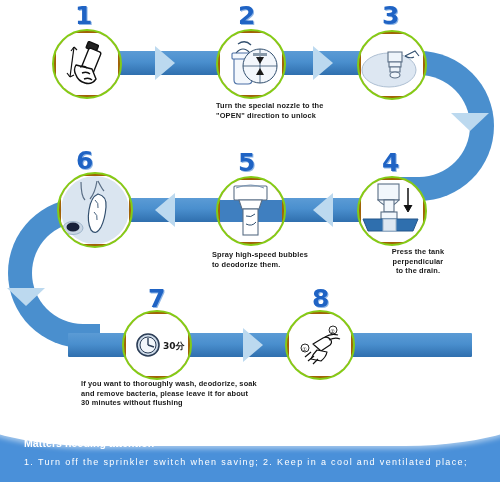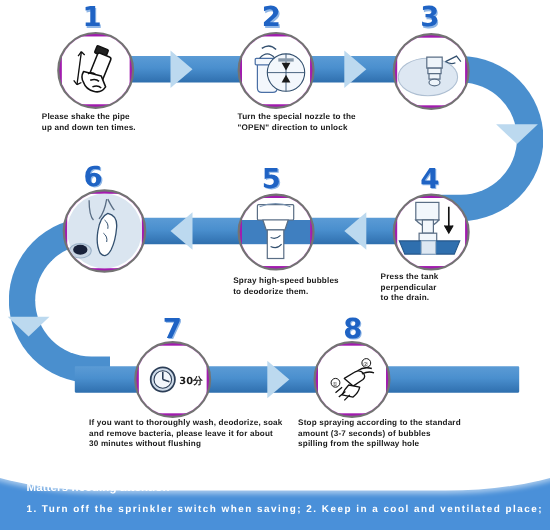--- a/index.html
+++ b/index.html
@@ -12,39 +12,39 @@
   .pipe-h{height:24px;border-radius:1px;}
   .curve{position:absolute;border-style:solid;border-color:#4a8fce;background:transparent;}
 
   
   .chev{position:absolute;width:0;height:0;}
   .chev-r{border-top:17px solid transparent;border-bottom:17px solid transparent;border-left:20px solid #bcd9ef;}
   .chev-l{border-top:17px solid transparent;border-bottom:17px solid transparent;border-right:20px solid #bcd9ef;}
   .chev-d{border-left:19px solid transparent;border-right:19px solid transparent;border-top:18px solid #bcd9ef;}
 
   
-  .node{position:absolute;border-radius:50%;border:2px solid #737373;
-        background:#a21caf;overflow:hidden;display:flex;align-items:center;justify-content:center;}
+  .node{position:absolute;border-radius:50%;border:2px solid #84cc16;
+        background:#a16207;overflow:hidden;display:flex;align-items:center;justify-content:center;}
   .node svg{display:block;}
 
   .num{position:absolute;font-size:25px;font-weight:bold;color:#1f63c4;
        font-family:"DejaVu Sans",sans-serif;letter-spacing:0;line-height:1;
        text-shadow:1px 1px 0 #8fb6e6;}
 
   .cap{position:absolute;font-size:7.4px;line-height:9.6px;color:#1a1a1a;
        font-family:"Liberation Sans",sans-serif;font-weight:bold;letter-spacing:.15px;}
 
   
   #footer{position:absolute;left:0;bottom:0;width:500px;height:72px;overflow:hidden;}
   #footer .band{position:absolute;left:0;bottom:0;width:500px;height:72px;background:#4a90d9;}
   #footer .notch{position:absolute;left:-60px;top:-74px;width:620px;height:110px;
                  background:#ffffff;border-radius:50%/100%;box-shadow:0 3px 5px rgba(255,255,255,.5);}
   .foot-t{position:absolute;color:#ffffff;font-family:"Liberation Sans",sans-serif;margin-top:19px;}
   #foot-title{left:24px;bottom:33px;font-size:10.5px;font-weight:bold;letter-spacing:.1px;}
-  #foot-line{left:24px;bottom:15px;font-size:9px;font-weight:bold;letter-spacing:1.35px;}
+  #foot-line{left:24px;bottom:15px;font-size:9px;font-weight:normal;letter-spacing:1.35px;}
 </style>
 </head>
 <body>
 
 <div id="stage">
 
   <div class="pipe pipe-h" style="left:108px;top:51px;width:120px;"></div>
   <div class="chev chev-r" style="left:155px;top:46px;"></div>
 
   <div class="pipe pipe-h" style="left:268px;top:51px;width:110px;"></div>
@@ -85,22 +85,20 @@
         <path d="M26 40 q5 -2 8 1" fill="none"></path>
         <path d="M28 46 q5 -2 8 1" fill="none"></path>
       </g>
       <g stroke="#111" stroke-width="1.2" fill="none">
         <path d="M18 14 L14 44"></path>
         <path d="M18 14 l-3 4 M18 14 l3 3"></path>
         <path d="M14 44 l-3 -4 M14 44 l4 -2"></path>
       </g>
     </svg>
   </div>
-  <div class="cap" style="left:38px;top:101px;width:150px;white-space:pre-line;">Please shake the pipe
-up and down ten times.</div>
 
   <div class="num" style="left:238px;top:3px;">2</div>
   <div class="node" style="left:216px;top:29px;width:66px;height:66px;">
     <svg width="62" height="62" viewBox="0 0 62 62">
       <rect x="0" y="0" width="62" height="62" fill="#fff"></rect>
       <g stroke="#4a6fa5" stroke-width="1.1" fill="#f3f7fc">
         <path d="M14 25 h18 v22 q0 4 -4 4 h-10 q-4 0 -4 -4 z"></path>
         <rect x="12" y="20" width="22" height="6" rx="1"></rect>
         <path d="M16 20 q7 -8 14 0" fill="none" stroke="#33506f"></path>
         <path d="M18 11 q7 -5 13 1" fill="none" stroke="#33506f" stroke-width="1.3"></path>
@@ -148,21 +146,21 @@
         <rect x="20" y="32" width="16" height="7"></rect>
       </g>
       <path d="M2 39 h55 l-5 12 h-45 z" fill="#2f6fae" stroke="#24568a" stroke-width="1"></path>
       <rect x="22" y="39" width="13" height="12" fill="#dde7f2" stroke="#9db3c9" stroke-width="1"></rect>
       <g stroke="#111" stroke-width="1.5" fill="none">
         <path d="M47 8 L47 30"></path>
         <path d="M43 25 L47 32 L51 25" fill="#111" stroke-width="1"></path>
       </g>
     </svg>
   </div>
-  <div class="cap" style="left:346px;top:247px;width:110px;text-align:left;white-space:pre-line;">Press the tank
+  <div class="cap" style="left:363px;top:247px;width:110px;text-align:center;white-space:pre-line;">Press the tank
 perpendicular
 to the drain.</div>
 
   <div class="num" style="left:238px;top:150px;">5</div>
   <div class="node" style="left:216px;top:176px;width:66px;height:66px;">
     <svg width="62" height="62" viewBox="0 0 62 62">
       <rect x="0" y="0" width="62" height="62" fill="#fff"></rect>
       <rect x="0" y="20" width="62" height="22" fill="#3f7fc0"></rect>
       <g stroke="#5a6e85" stroke-width="1.1" fill="#ffffff">
         <rect x="14" y="6" width="33" height="14" rx="1"></rect>
@@ -225,23 +223,20 @@
         <path d="M22 38 l-6 5 M25 42 l-6 5 M29 45 l-5 5"></path>
       </g>
       <g fill="none" stroke="#111" stroke-width=".9">
         <circle cx="44" cy="16" r="4"></circle>
         <circle cx="16" cy="34" r="4"></circle>
       </g>
       <text x="41.2" y="19" font-family="DejaVu Sans, sans-serif" font-size="5" fill="#111">②</text>
       <text x="13.2" y="37" font-family="DejaVu Sans, sans-serif" font-size="5" fill="#111">①</text>
     </svg>
   </div>
-  <div class="cap" style="left:271px;top:379px;width:230px;white-space:pre-line;">Stop spraying according to the standard
-amount (3-7 seconds) of bubbles
-spilling from the spillway hole</div>
 
   <div id="footer">
     <div class="band"></div>
     <div class="notch"></div>
     <div class="foot-t" id="foot-title">Matters needing attention</div>
     <div class="foot-t" id="foot-line">1. Turn off the sprinkler switch when saving; 2. Keep in a cool and ventilated place;</div>
   </div>
 
 </div>
 

